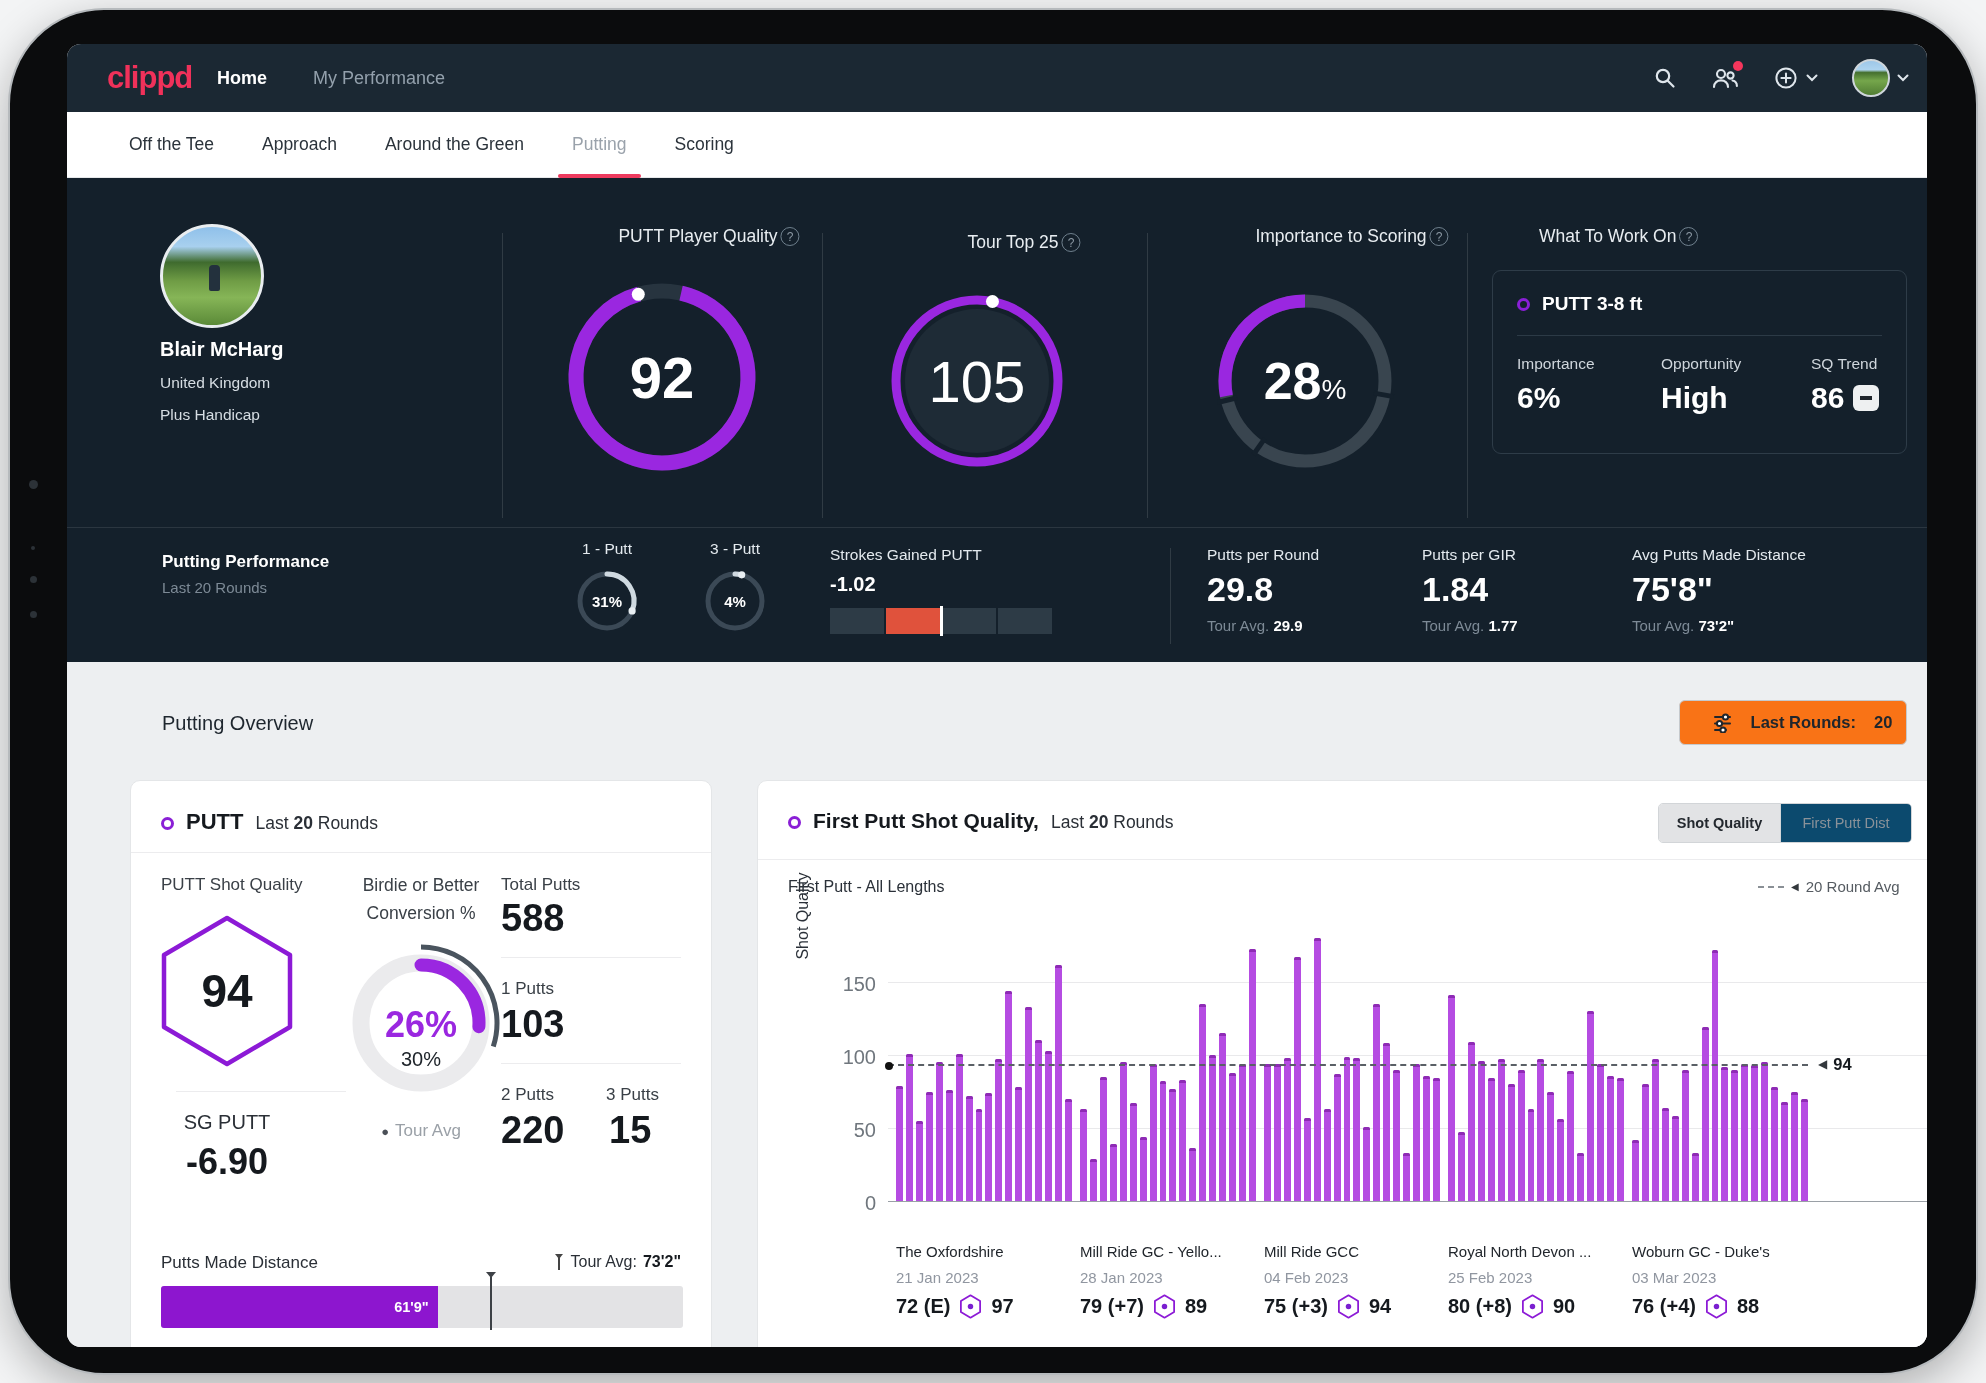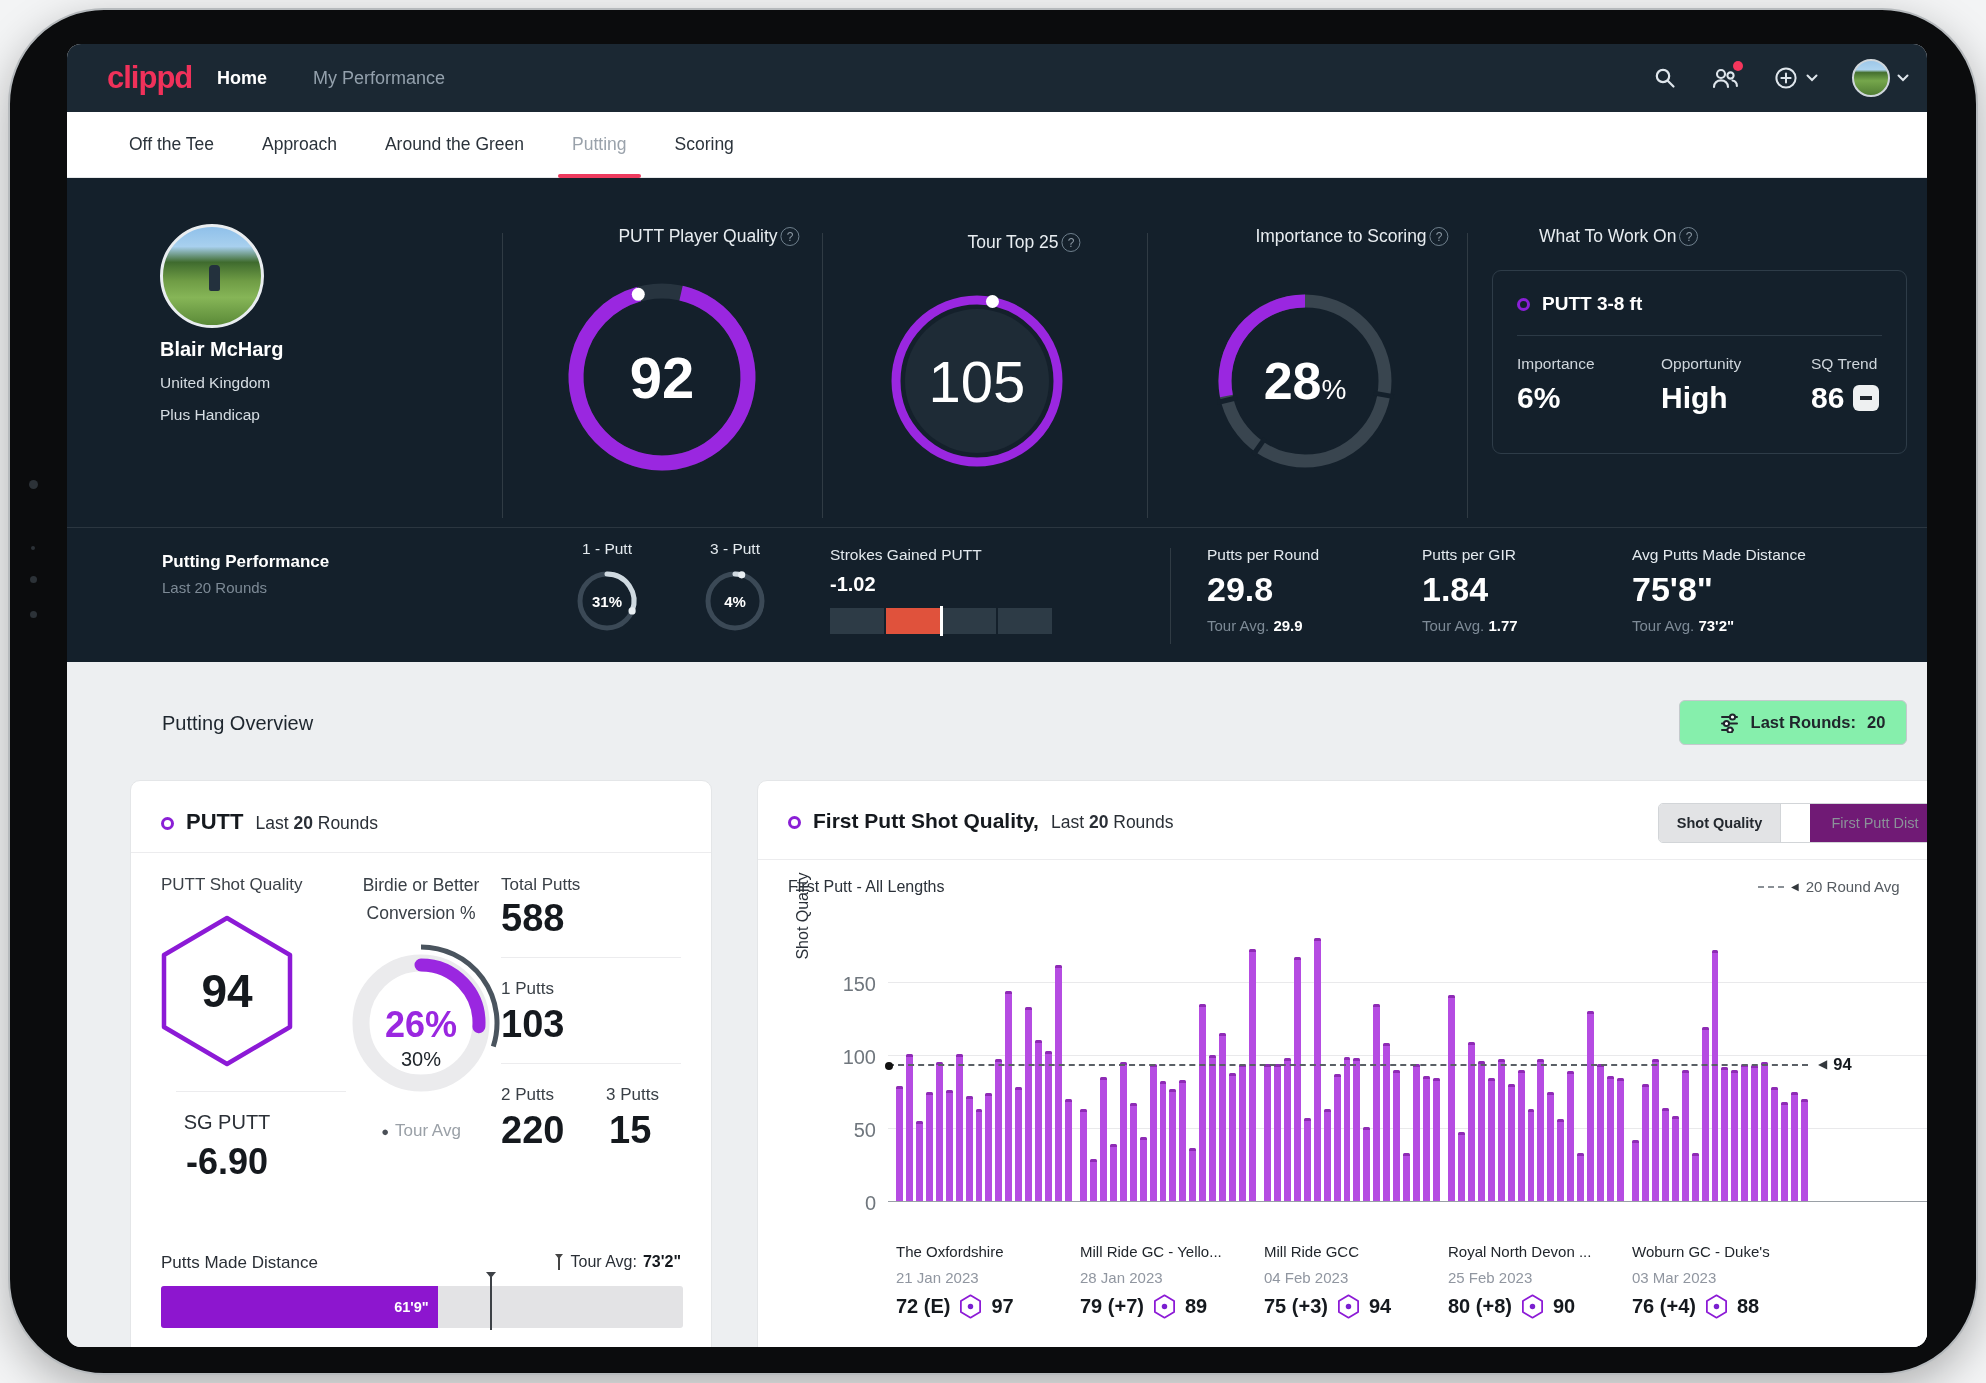--- a/index.html
+++ b/index.html
@@ -73,21 +73,21 @@
   .sg-tick { position:absolute; top:-2px; width:3px; height:30px; background:#ffffff; }
   .stat { position:absolute; top:18px; }
   .stat .lbl { font-size:15.5px; color:#e4eaef; }
   .stat .val { margin-top:6px; font-size:34px; font-weight:bold; color:#ffffff; }
   .stat .avg { margin-top:8px; font-size:15px; color:#7d8a96; }
   .stat .avg b { color:#ffffff; }
 
   
   .light { position:absolute; left:0; top:618px; width:100%; height:685px; background:#edeff1; }
   .ov-title { position:absolute; left:95px; top:50px; font-size:20px; color:#1e262e; }
-  .rounds-btn { position:absolute; left:1612px; top:38px; width:228px; height:45px; background:#86efac; border:1px solid #c5c9cd; border-radius:6px; display:flex; align-items:center; justify-content:center; gap:11px; cursor:pointer;padding-left:18px; }
+  .rounds-btn { position:absolute; left:1612px; top:38px; width:228px; height:45px; background:#f97316; border:1px solid #c5c9cd; border-radius:6px; display:flex; align-items:center; justify-content:center; gap:18px; cursor:pointer;padding-left:18px; }
   .rounds-btn span { font-size:16.5px; color:#20262c; font-weight:600; }
   .rounds-btn b { font-size:16.5px; color:#20262c; }
 
   .card { position:absolute; background:#ffffff; border:1px solid #e4e6e8; border-radius:10px; }
   .card-hr { position:absolute; left:0; right:0; height:1px; background:#ececee; }
   .head-row { position:absolute; left:30px; top:28px; display:flex; align-items:baseline; gap:12px; }
   .head-row .bullet { position:relative; top:1px; }
   .head-title { font-size:22px; font-weight:bold; color:#15191e; }
   .head-period { font-size:17.5px; color:#2a2f36; }
 
@@ -111,21 +111,21 @@
   .pmd-fill { position:absolute; left:0; top:0; height:42px; background:#8d16cf; border-radius:3px 0 0 3px; display:flex; align-items:center; justify-content:flex-end; }
   .pmd-fill span { color:#ffffff; font-size:14.5px; font-weight:bold; margin-right:9px; }
   .pmd-marker { position:absolute; top:-14px; width:2px; height:58px; }
   .pmd-marker::before { content:""; position:absolute; left:-4px; top:0; border-left:5px solid transparent; border-right:5px solid transparent; border-top:6px solid #3d4146; }
   .pmd-marker::after { content:""; position:absolute; left:0; top:5px; width:2px; height:53px; background:#3d4146; }
 
   
   .toggle { position:absolute; left:900px; top:22px; display:flex; border:1px solid #d2d5d8; border-radius:5px; overflow:hidden; }
   .toggle .tg { height:38px; display:flex; align-items:center; justify-content:center; font-size:14.5px; cursor:pointer; }
   .tg-active { width:122px; background:#e2e3e5; color:#23282e; font-weight:600; border-right:1px solid #d2d5d8; }
-  .tg-idle { width:130px; background:#701a75; color:#8b9299;margin-left:29px; }
+  .tg-idle { width:130px; background:#0c4a6e; color:#8b9299; }
   .fp-sub { position:absolute; left:30px; top:97px; font-size:16px; color:#2a3038; }
   .fp-legend { position:absolute; left:1000px; top:97px; display:flex; align-items:center; gap:7px; font-size:15px; color:#555b61; }
   .dashes { width:26px; border-top:2px dashed #8a9096; }
   .tri-left { font-size:10px; color:#33383d; }
 
   .chart { position:absolute; left:130px; top:150px; width:1040px; height:270px; }
   .gridline { position:absolute; left:0; width:1040px; height:1px; background:#e9e9eb; }
   .gridline.zero { background:#9aa0a6; }
   .ytick { position:absolute; width:40px; text-align:right; font-size:20px; color:#6f767d; transform:translateY(-9px); left:-52px; }
   .ylab { position:absolute; left:36px; top:270px; transform-origin:0 0; transform:rotate(-90deg); font-size:16px; color:#2a3038; width:270px; text-align:center; }

